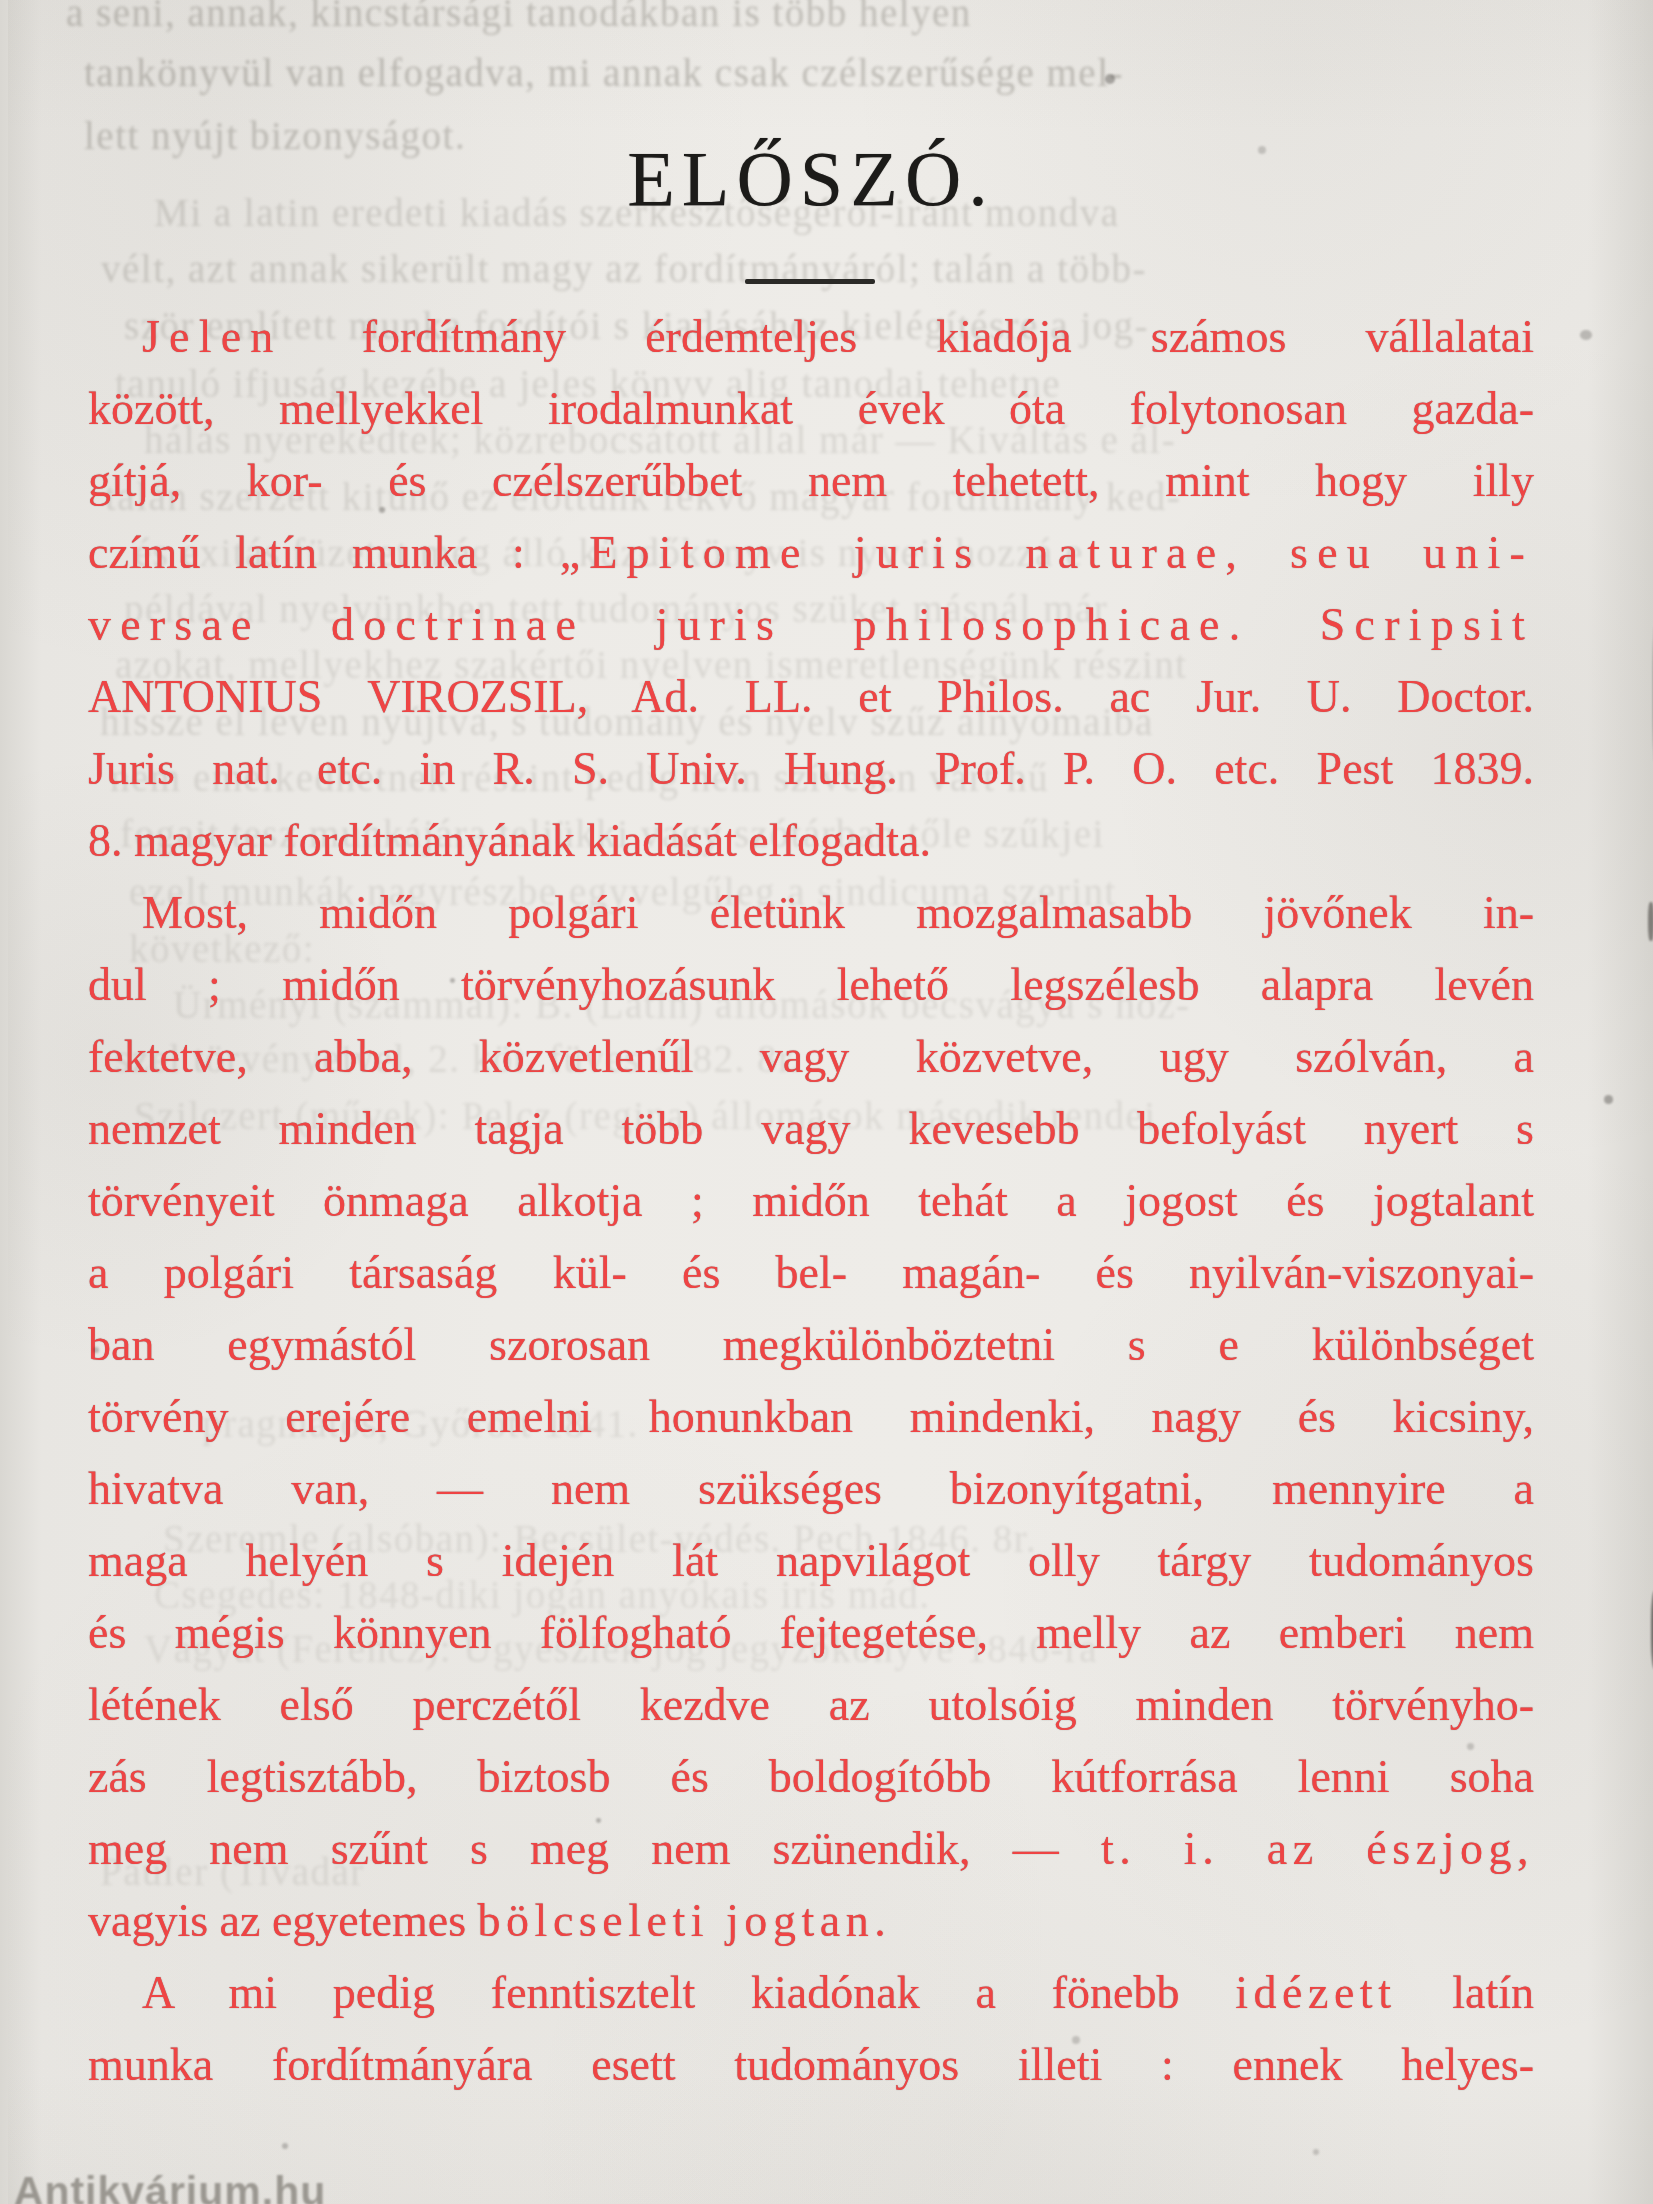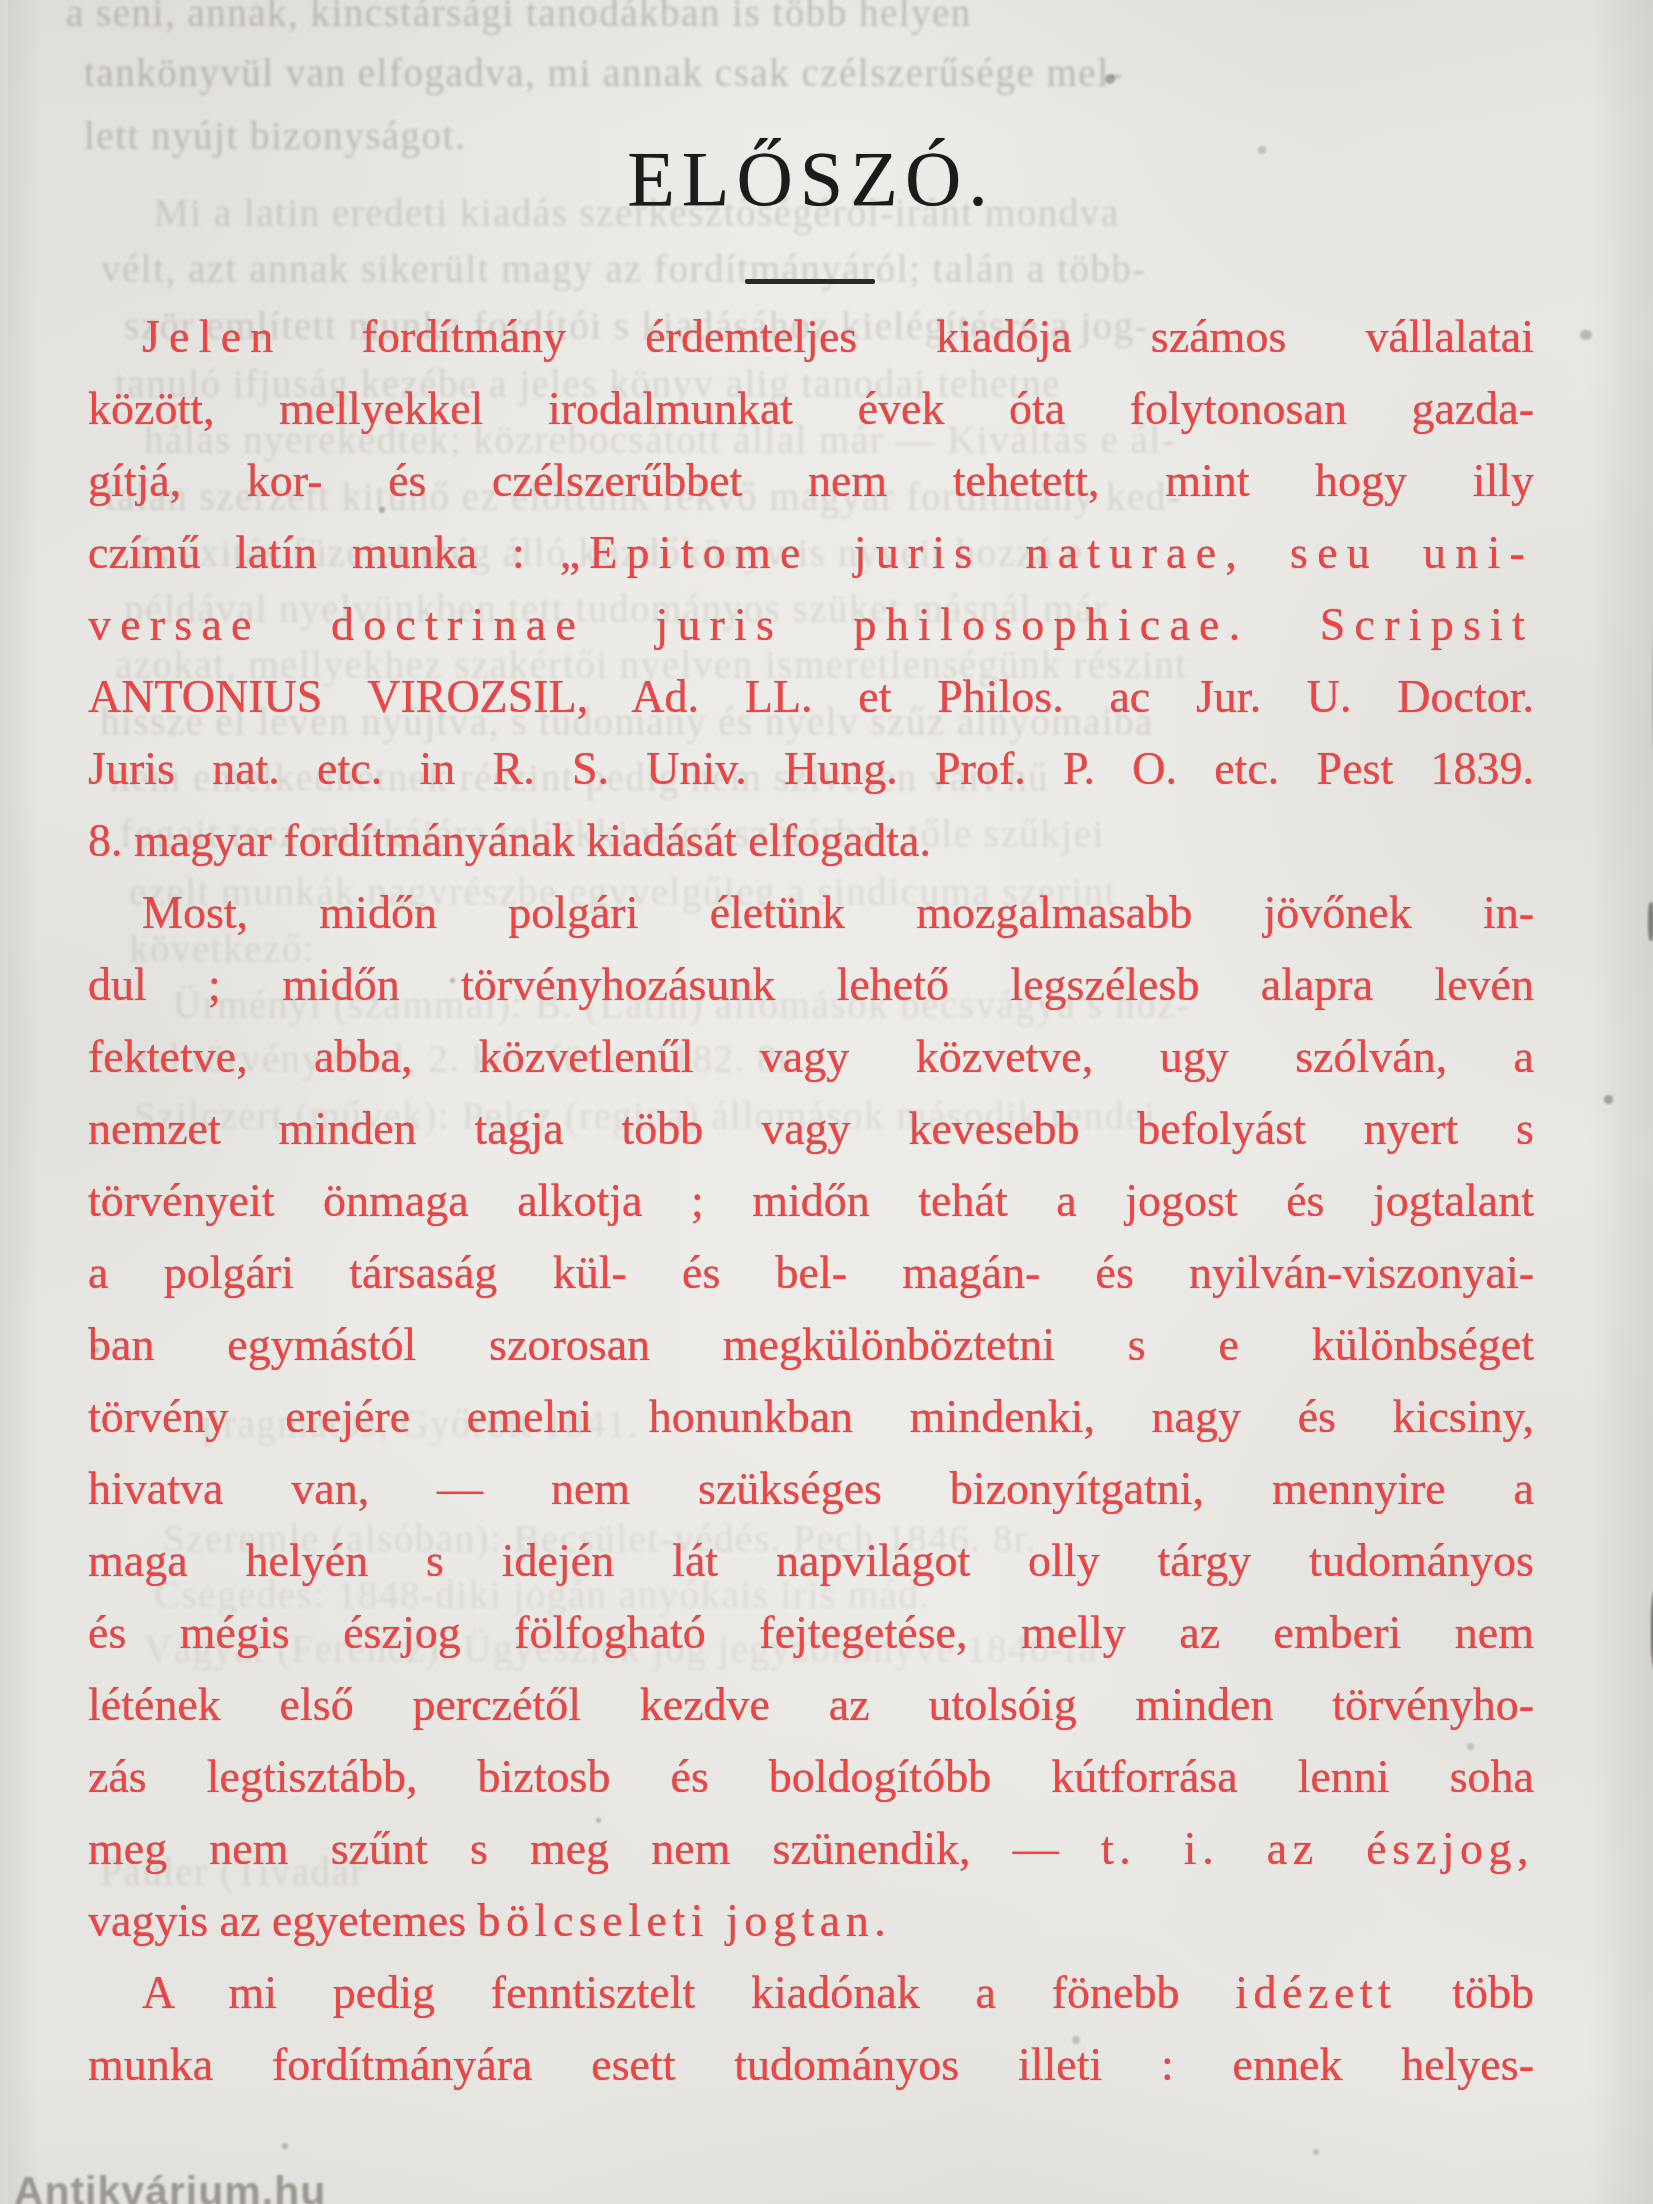--- a/index.html
+++ b/index.html
@@ -108,26 +108,26 @@
       <div class="line ind"><span>Most, midőn polgári életünk mozgalmasabb jövőnek in-</span></div>
       <div class="line"><span>dul ; midőn törvényhozásunk lehető legszélesb alapra levén</span></div>
       <div class="line"><span>fektetve, abba, közvetlenűl vagy közvetve, ugy szólván, a</span></div>
       <div class="line"><span>nemzet minden tagja több vagy kevesebb befolyást nyert s</span></div>
       <div class="line"><span>törvényeit önmaga alkotja ; midőn tehát a jogost és jogtalant</span></div>
       <div class="line"><span>a polgári társaság kül- és bel- magán- és nyilván-viszonyai-</span></div>
       <div class="line"><span>ban egymástól szorosan megkülönböztetni s e különbséget</span></div>
       <div class="line"><span>törvény erejére emelni honunkban mindenki, nagy és kicsiny,</span></div>
       <div class="line"><span>hivatva van, — nem szükséges bizonyítgatni, mennyire a</span></div>
       <div class="line"><span>maga helyén s idején lát napvilágot olly tárgy tudományos</span></div>
-      <div class="line"><span>és mégis észjog fölfogható fejtegetése, melly az emberi nem</span></div>
+      <div class="line"><span>és mégis könnyen fölfogható fejtegetése, melly az emberi nem</span></div>
       <div class="line"><span>létének első perczétől kezdve az utolsóig minden törvényho-</span></div>
       <div class="line"><span>zás legtisztább, biztosb és boldogítóbb kútforrása lenni soha</span></div>
       <div class="line"><span>meg nem szűnt s meg nem szünendik, — </span><span class="spaced-light">t. i. az észjog,</span></div>
       <div class="line noju"><span>vagyis az egyetemes </span><span class="spaced-light">bölcseleti jogtan.</span></div>
-      <div class="line ind"><span>A mi pedig fenntisztelt kiadónak a fönebb </span><span class="spaced-light">idézett</span><span> több</span></div>
+      <div class="line ind"><span>A mi pedig fenntisztelt kiadónak a fönebb </span><span class="spaced-light">idézett</span><span> latín</span></div>
       <div class="line"><span>munka fordítmányára esett tudományos illeti : ennek helyes-</span></div>
     </div>
 
   <div id="specks">
       <div class="speck" style="left: 1097px; top: 74px; width: 9.7px; height: 9.7px; opacity: 0.35;"></div>
       <div class="speck" style="left: 1250px; top: 146px; width: 7.8px; height: 7.8px; opacity: 0.2;"></div>
       <div class="speck" style="left: 371px; top: 507px; width: 5.8px; height: 5.8px; opacity: 0.3;"></div>
       <div class="speck" style="left: 1572px; top: 330px; width: 11.6px; height: 9.7px; opacity: 0.25;"></div>
       <div class="speck streak" style="left: 1647px; top: 291px; width: 6.8px; height: 126px; opacity: 0.5;"></div>
       <div class="speck streak" style="left: 1645px; top: 621px; width: 7.8px; height: 146px; opacity: 0.45;"></div>

